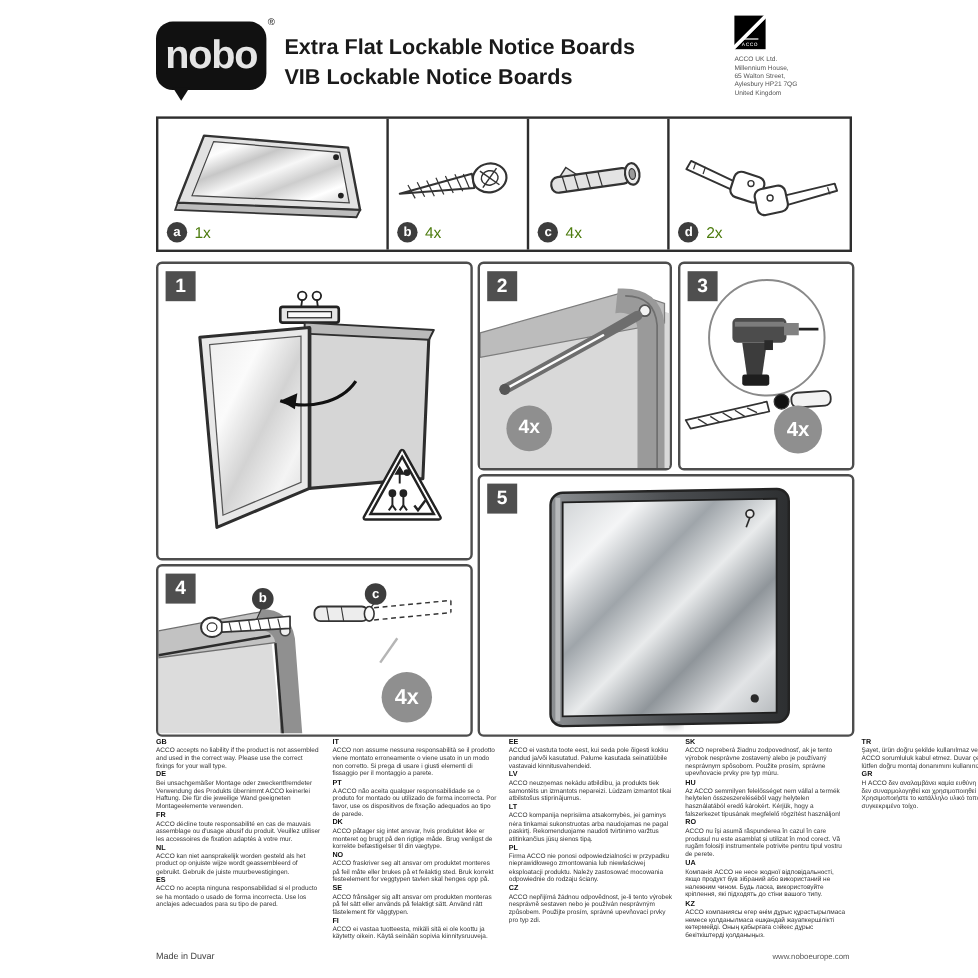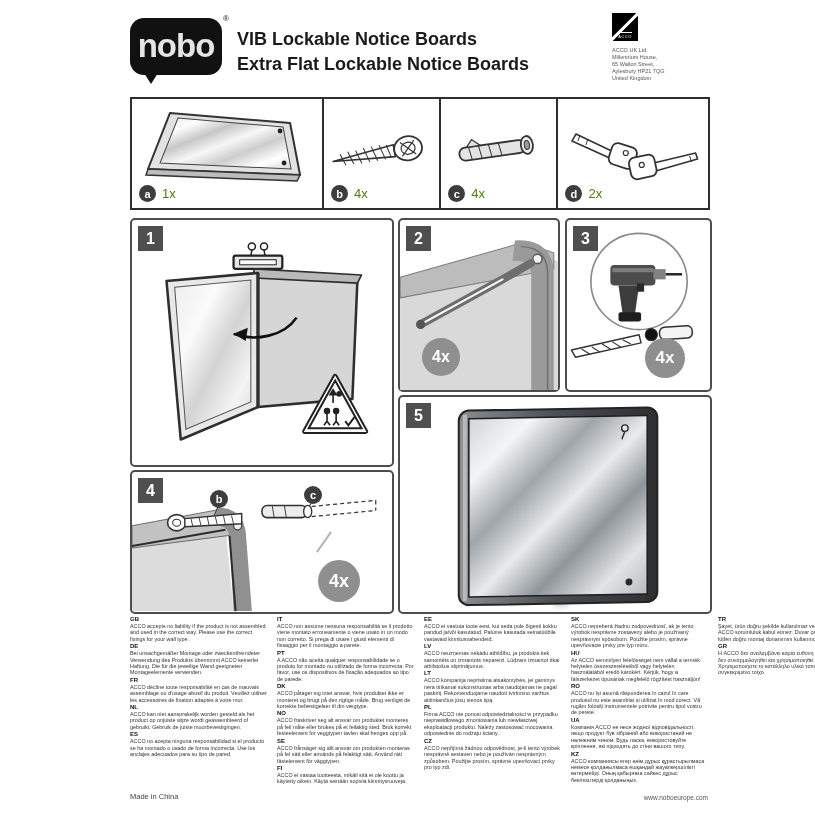--- a/index.html
+++ b/index.html
@@ -54,22 +54,22 @@
   .website{left:560px;top:794px;width:148px;text-align:right;font-size:6.5px;color:#555;}
 </style>
 </head>
 <body>
 
 <div class="abs nobo-logo">
   <span class="nobo-text">nobo</span>
   <span class="nobo-reg">®</span>
 </div>
 <div class="abs doc-title">
+  <div>Extra Flat Lockable Notice Boards</div>
   <div>VIB Lockable Notice Boards</div>
-  <div>Extra Flat Lockable Notice Boards</div>
 </div>
 <div class="abs acco-logo">
   <span>ACCO</span>
 </div>
 <div class="abs acco-address">
   <div>ACCO UK Ltd.</div>
   <div>Millennium House,</div>
   <div>65 Walton Street,</div>
   <div>Aylesbury HP21 7QG</div>
   <div>United Kingdom</div>
@@ -441,14 +441,14 @@
   <div class="lang">
       <div class="code">TR</div>
       <div class="txt">Şayet, ürün doğru şekilde kullanılmaz ve kurulmazsa ACCO sorumluluk kabul etmez. Duvar çeşidinize göre lütfen doğru montaj donanımını kullanınız.</div>
     </div>
   <div class="lang">
       <div class="code">GR</div>
       <div class="txt">Η ACCO δεν αναλαμβάνει καμία ευθύνη εάν το προϊόν δεν συναρμολογηθεί και χρησιμοποιηθεί σωστά. Χρησιμοποιήστε το κατάλληλο υλικό τοποθέτησης για τον συγκεκριμένο τοίχο.</div>
     </div>
 </div>
 
-<div class="abs made-in">Made in China</div>
+<div class="abs made-in">Made in Duvar</div>
 <div class="abs website">www.noboeurope.com</div>
 
 </body></html>

